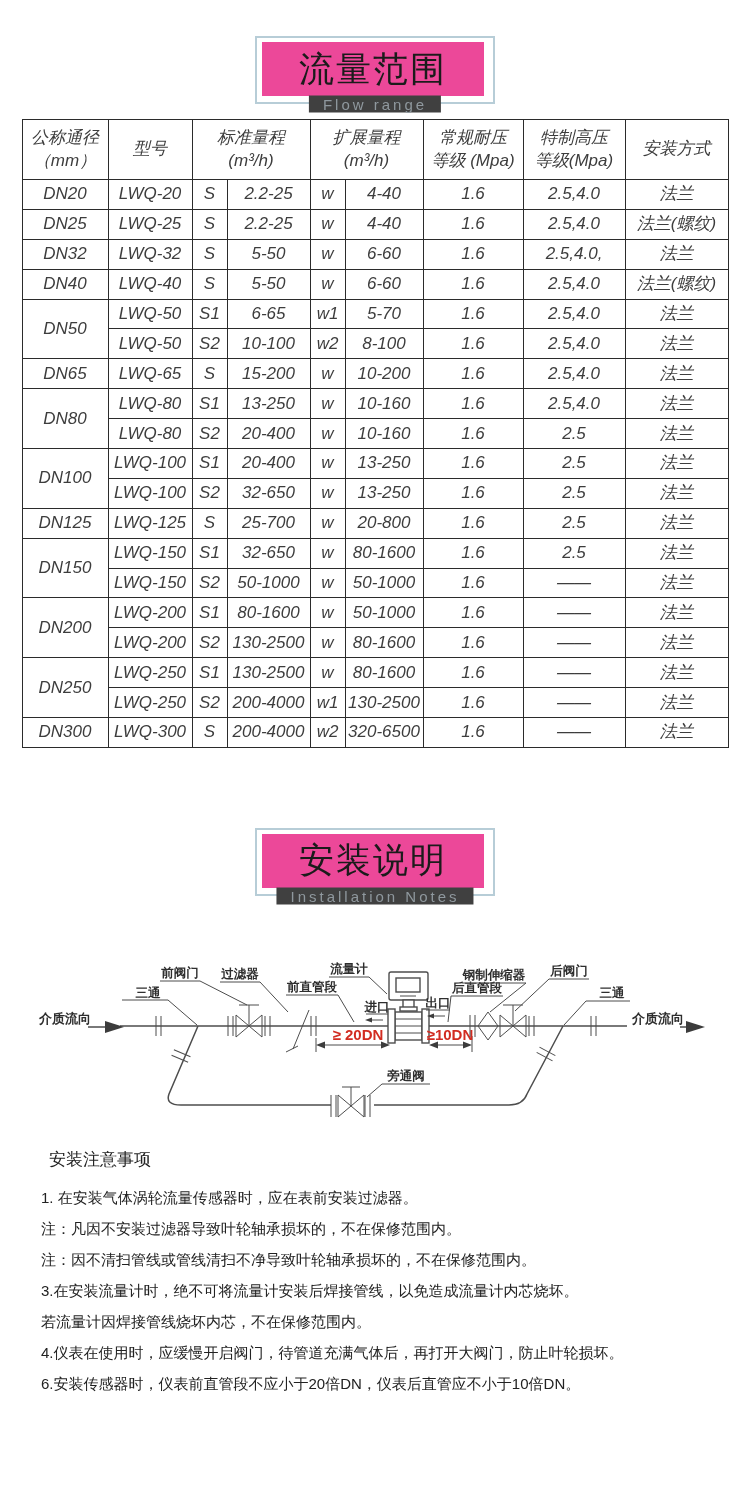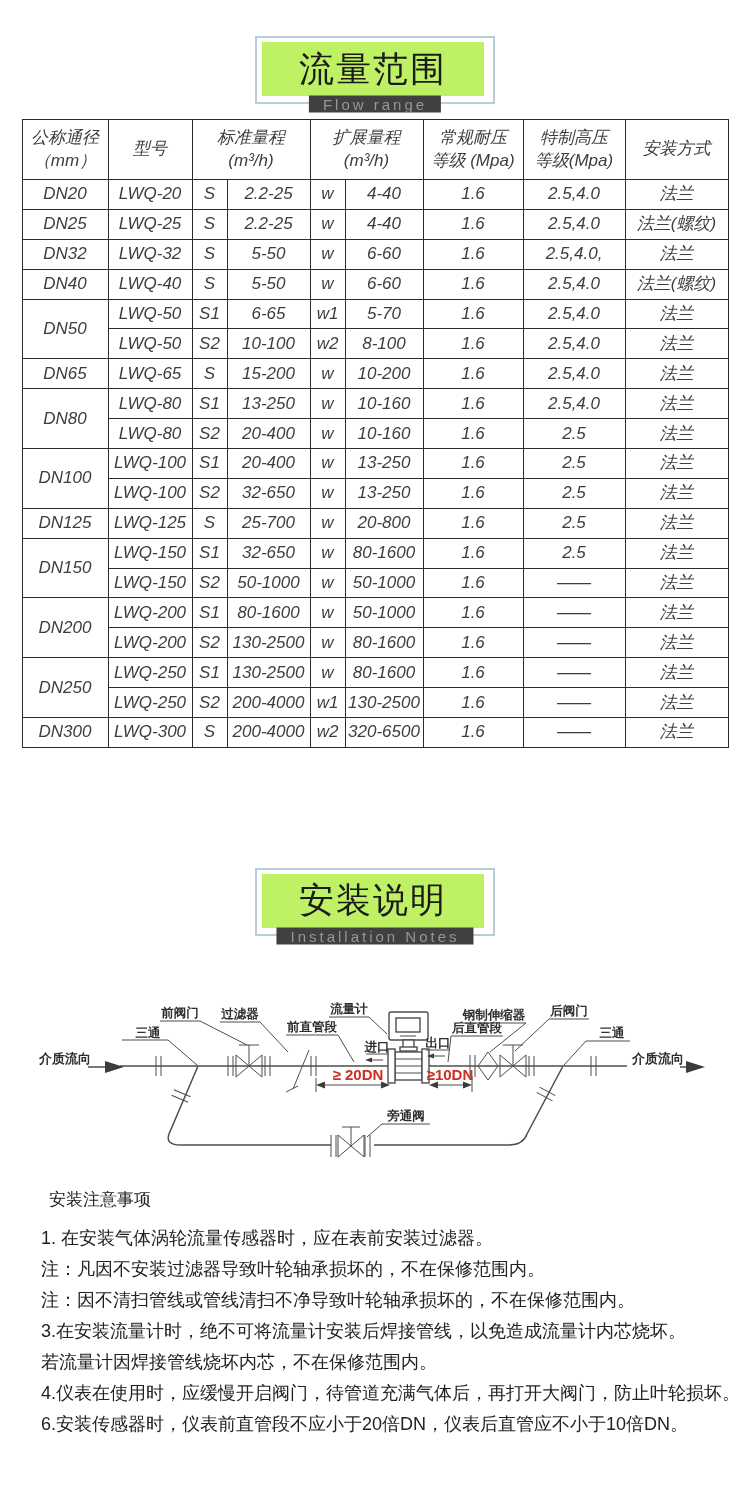--- a/index.html
+++ b/index.html
@@ -6,30 +6,30 @@
   html,body { background:#fff; }
   body {
     width:750px; height:1508px; position:relative; overflow:hidden;
     font-family:"Liberation Sans","DejaVu Sans",sans-serif; color:#3d3d3d;
   }
   
   .sec-header { position:relative; width:240px; height:68px; margin:0 auto;
     border:2px solid #b7cdd7; }
   .sec-header .fill {
     position:absolute; left:5px; top:4px; right:9px; height:54px;
-    background:#bef264; display:flex; align-items:center; justify-content:center;
+    background:#ec4899; display:flex; align-items:center; justify-content:center;
   }
   .sec-header .zh { font-size:35px; color:#1b1b1b; letter-spacing:2px; }
   .sec-header .en {
     position:absolute; left:50%; bottom:-2px; transform:translate(-50%,50%);
     background:#404040; padding:0 14px; font-size:15px; color:#8f989e; letter-spacing:3px;
     white-space:nowrap;
   }
   #flow-header { margin-top:36px; }
-  #install-header { margin-top:120px; }
+  #install-header { margin-top:80px; }
   
   table.spec { border-collapse:collapse; width:706px; margin:15px auto 0; table-layout:fixed;font-style:italic; }
   table.spec th, table.spec td {
     border:1px solid #2b2b2b; text-align:center; vertical-align:middle;
     font-size:17px; font-weight:normal; color:#3d3d3d; padding:0; line-height:1.3;
     overflow:hidden; white-space:nowrap;
   }
   table.spec thead th { height:60px; }
   table.spec tbody td { height:29.9px; }
   
@@ -39,21 +39,21 @@
   .dflow  { font-size:13px;   font-weight:bold; fill:#2e2e2e; }
   .ddim   { font-size:15px; font-weight:bold; fill:#d22c21;
             font-family:"Liberation Serif","DejaVu Serif",serif; }
   .pipe   { stroke:#4d4d4d; stroke-width:1.5; fill:none; }
   .thin   { stroke:#4d4d4d; stroke-width:1; fill:none; }
   .solid  { fill:#3c3c3c; stroke:none; }
   .wfill  { fill:#ffffff; stroke:#4d4d4d; stroke-width:1.4; }
   
   .notes { margin:15px 0 0 41px; width:690px; }
   .notes-title { font-size:17px; color:#222; padding-left:8px; height:22px; margin-bottom:17px; }
-  .note-line { font-size:18px; color:#222; height:31px; line-height:22px; white-space:nowrap; }
+  .note-line { font-size:15px; color:#222; height:31px; line-height:22px; white-space:nowrap; }
 </style>
 </head>
 <body>
 
 <div class="sec-header" id="flow-header">
   <div class="fill">
     <span class="zh">流量范围</span>
   </div>
   <div class="en">Flow range</div>
 </div>

